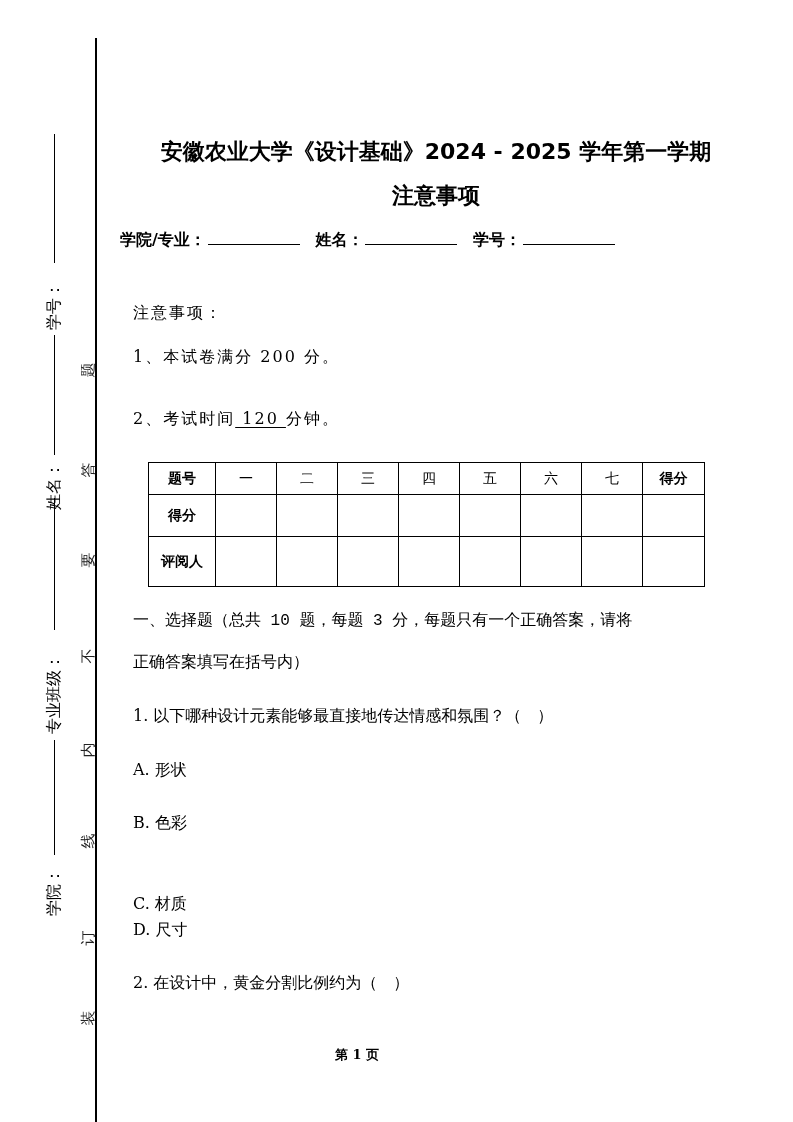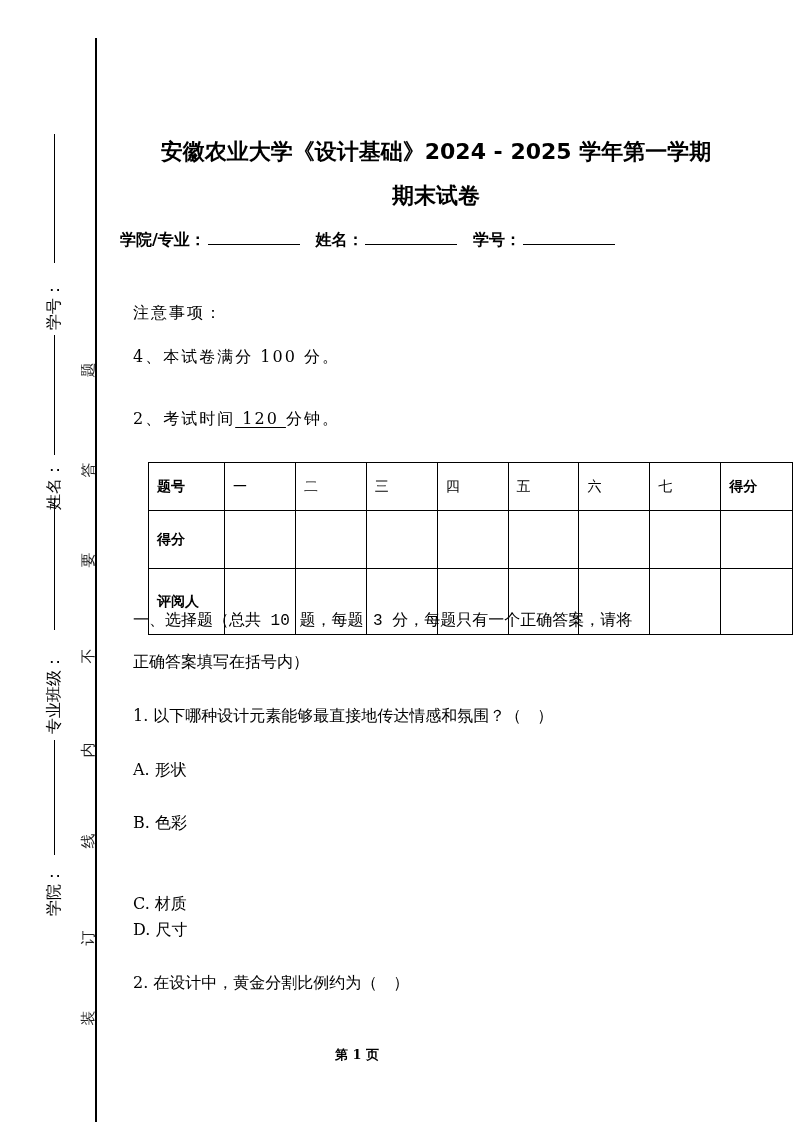--- a/index.html
+++ b/index.html
@@ -16,21 +16,21 @@
     .title { position: absolute; left: 136px; width: 600px; text-align: center; top: 130px;
              font-family: "DejaVu Sans", sans-serif; font-weight: bold; font-size: 22px; line-height: 44px; }
     .info { position: absolute; left: 120px; width: 600px; text-align: left; top: 230px;
             font-family: "DejaVu Sans", sans-serif; font-weight: bold; font-size: 16px; }
     .info .blank { display: inline-block; width: 92px; border-bottom: 1px solid #000; margin: 0 10px 0 2px; height: 14px; vertical-align: baseline; }
     .line { position: absolute; left: 133px; font-size: 16px; letter-spacing: 2px; }
     .line.plain { letter-spacing: 0; }
     .u { text-decoration: underline; text-underline-offset: 3px; }
     table.score { position: absolute; left: 148px; top: 462px; border-collapse: collapse;
                   font-family: "DejaVu Sans", sans-serif; font-size: 14px; }
-    table.score td { border: 1px solid #000; padding: 8px; font-family: Liberation Mono, monospace; }
+    table.score td { border: 1px solid #000; text-align: center; padding: 0; font-family: Liberation Mono, monospace; }
     table.score tr.h td { height: 31px; }
     table.score tr.r1 td { height: 41px; }
     table.score tr.r2 td { height: 49px; }
     table.score td.first { width: 66px; font-weight: bold; }
     table.score td.col { width: 60px; }
     table.score td.last { width: 61px; font-weight: bold; }
     .footer { position: absolute; top: 1046px; left: 0; width: 664px; text-align: center;
               font-family: "DejaVu Serif", serif; font-weight: bold; font-size: 13px; padding-left: 50px; box-sizing: border-box; }
   </style>
 </head>
@@ -51,31 +51,31 @@
 <div class="bind-char" style="top:462px;">答</div>
 <div class="bind-char" style="top:552px;">要</div>
 <div class="bind-char" style="top:648px;">不</div>
 <div class="bind-char" style="top:742px;">内</div>
 <div class="bind-char" style="top:833px;">线</div>
 <div class="bind-char" style="top:930px;">订</div>
 <div class="bind-char" style="top:1010px;">装</div>
 
 <div class="title">
   <div>安徽农业大学《设计基础》2024 - 2025 学年第一学期</div>
-  <div>期末试卷</div>
+  <div>注意事项</div>
 </div>
 
 <div class="info">
   <span>学院/专业：</span><span class="blank"></span>
   <span>姓名：</span><span class="blank"></span>
   <span>学号：</span><span class="blank"></span>
 </div>
 
 <div class="line" style="top:285px;margin-top:18px;">注意事项：</div>
-<div class="line" style="top:347px;">4、本试卷满分 100 分。</div>
+<div class="line" style="top:347px;">1、本试卷满分 200 分。</div>
 <div class="line" style="top:409px;">
   <span>2、考试时间</span><span class="u"> 120 </span><span>分钟。</span>
 </div>
 
 <table class="score">
   <tbody>
       <tr class="h">
     <td class="first">题号</td>
     <td class="col">一</td>
     <td class="col">二</td>

